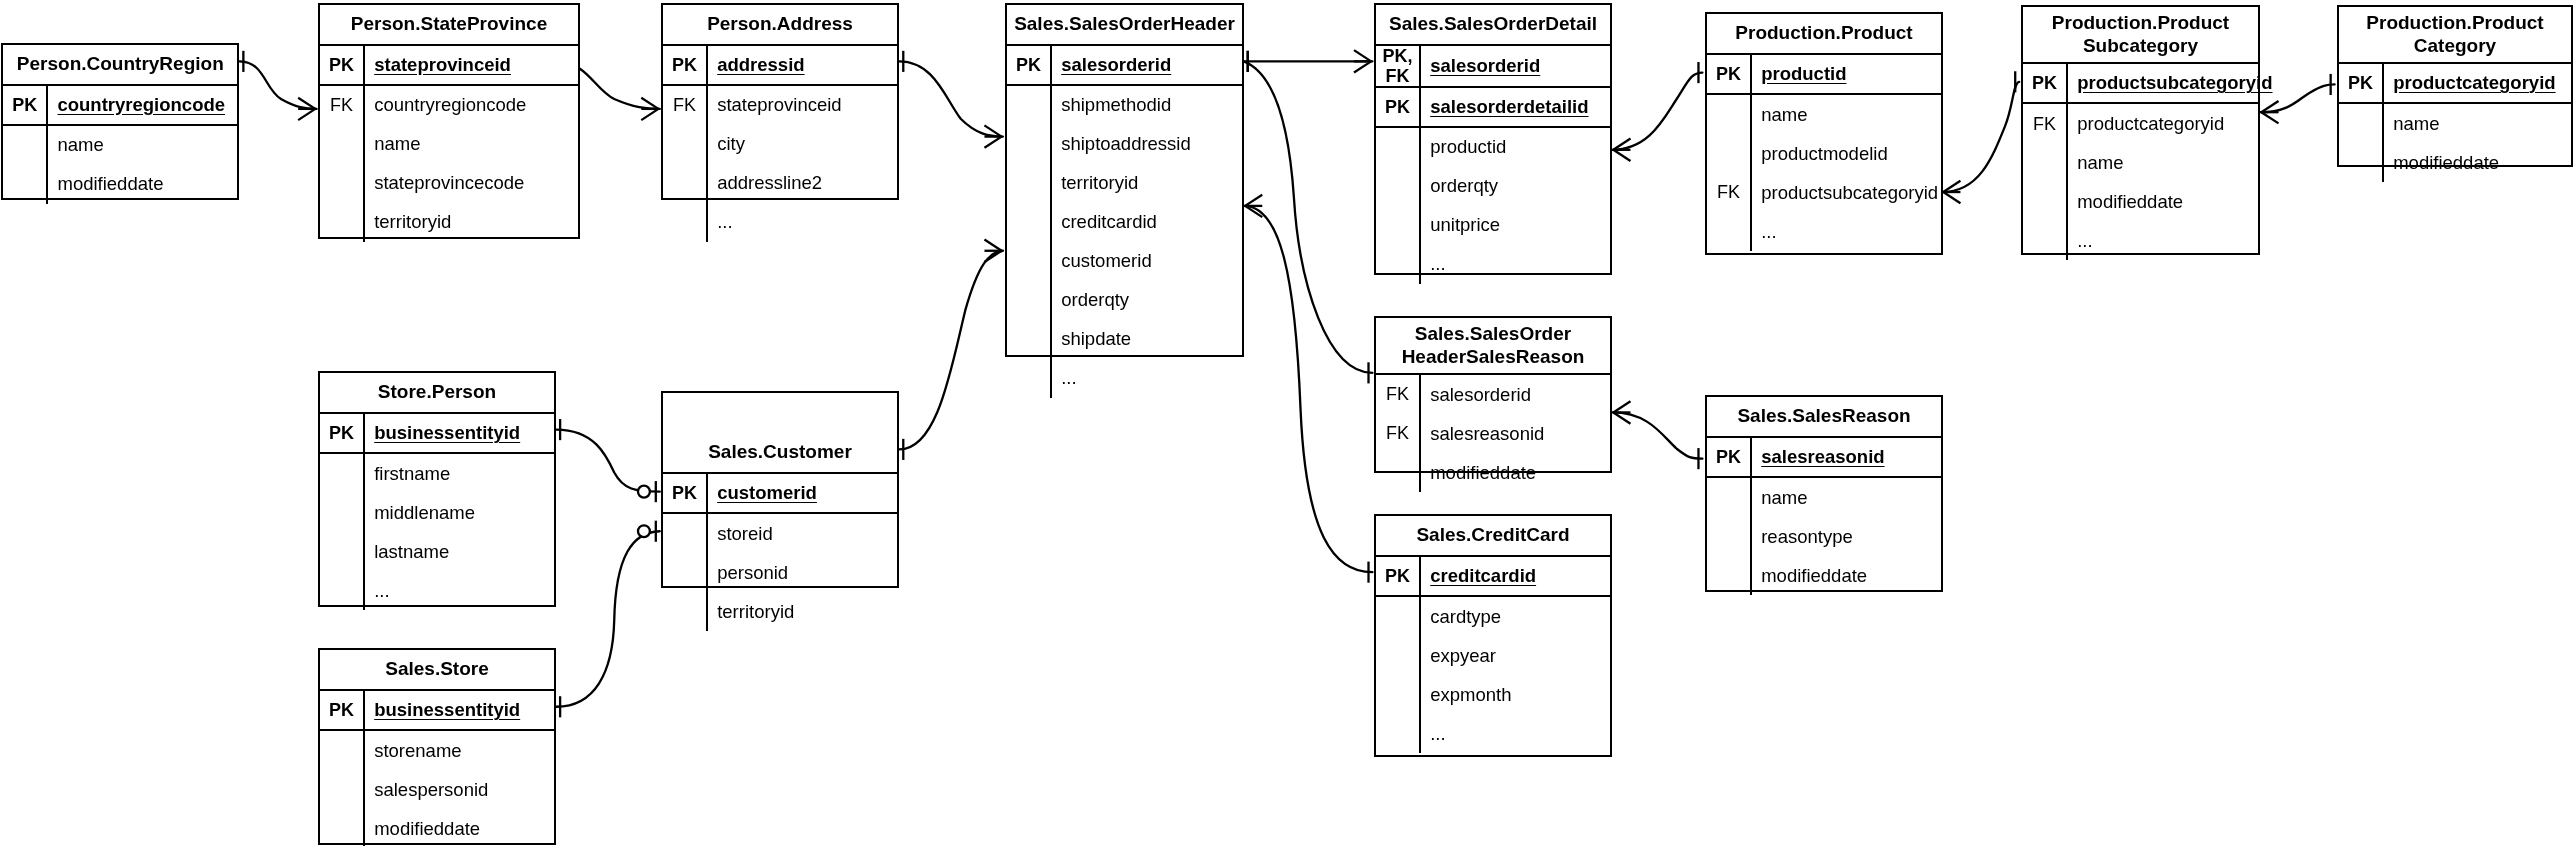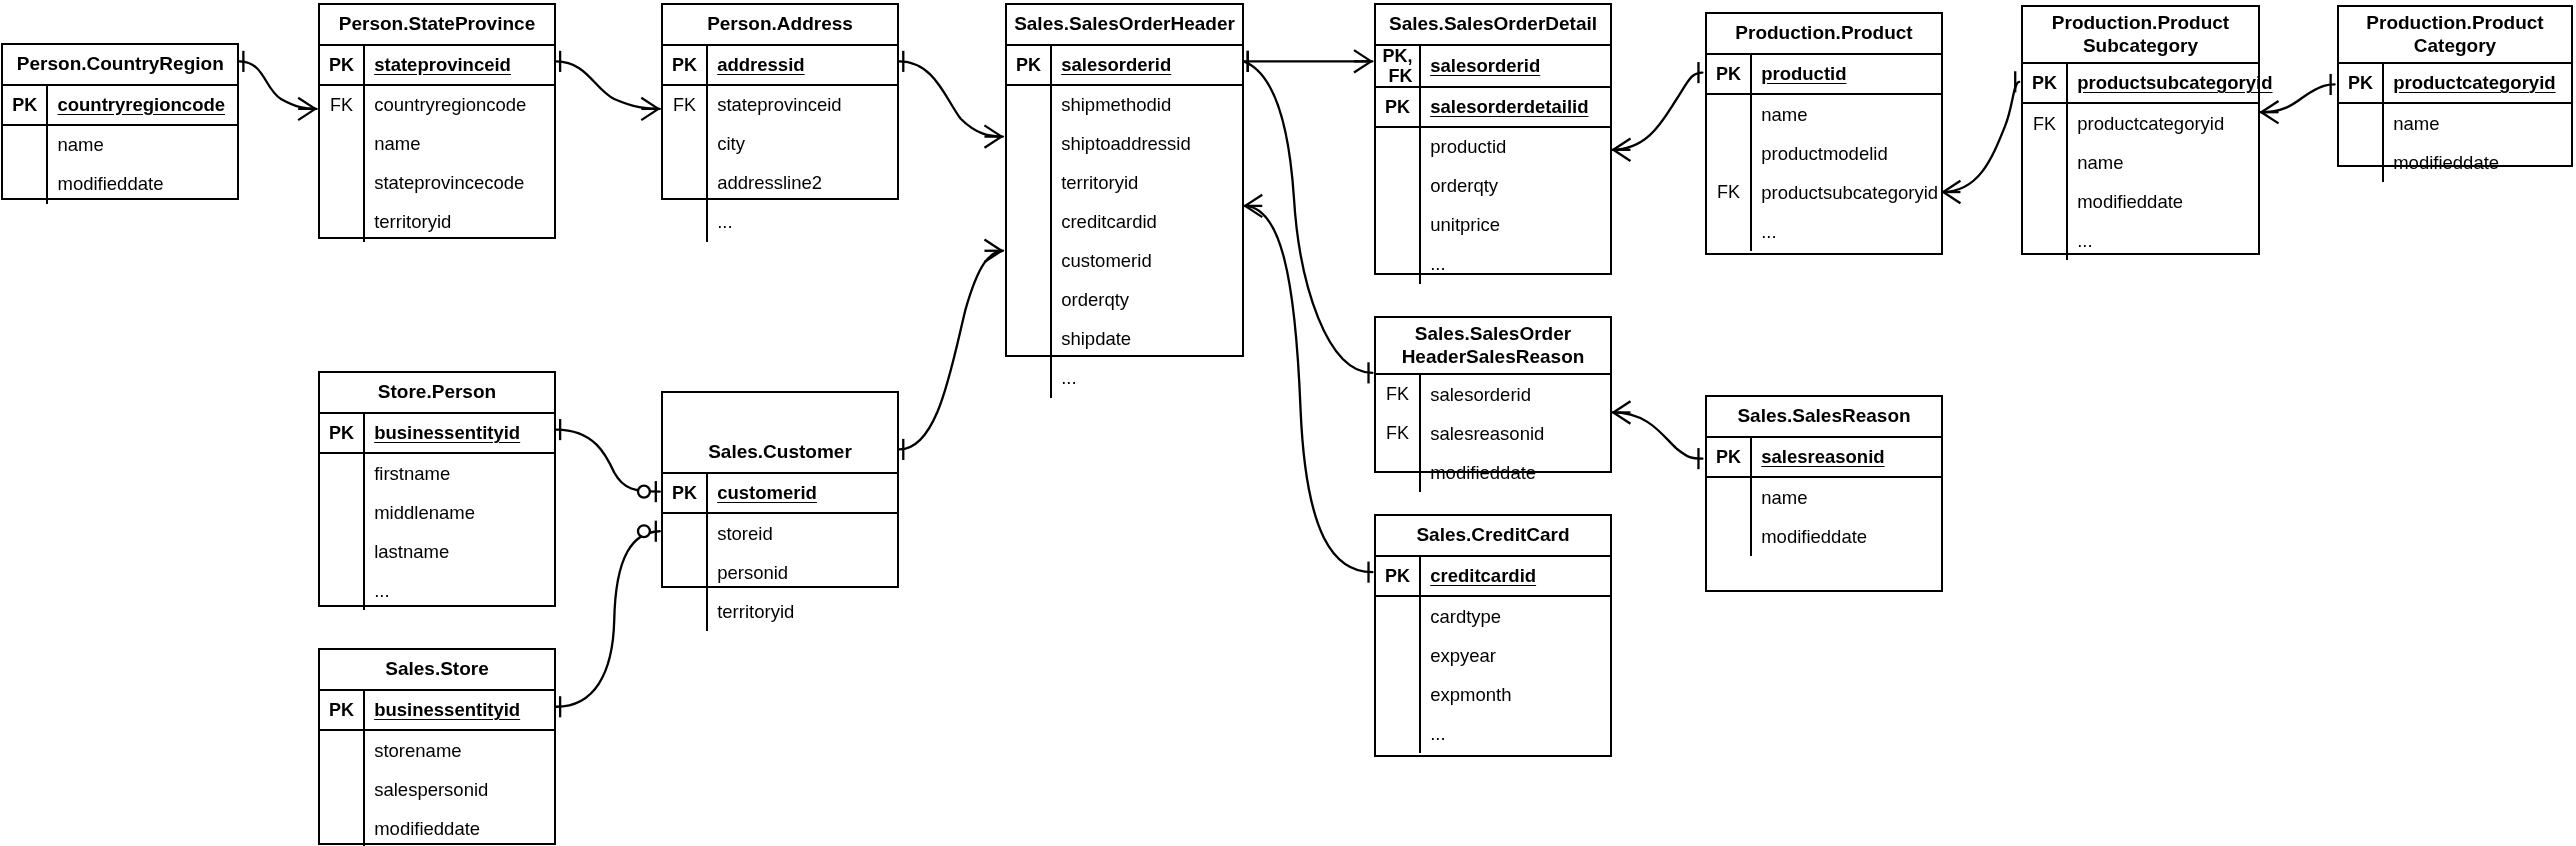--- a/index.html
+++ b/index.html
@@ -176,21 +176,21 @@
         <div class="erow">
           <div class="gutter" style="flex-basis: 45px;"></div>
           <div class="fieldcell">name</div>
         </div>
         <div class="erow">
           <div class="gutter" style="flex-basis: 45px;"></div>
           <div class="fieldcell">modifieddate</div>
         </div>
       </div>
     </div>
-    <div class="entity" style="left: 318px; top: 2.6px; width: 238px; height: 236px;">
+    <div class="entity" style="left: 318px; top: 2.6px; width: 262px; height: 236px;">
       <div class="ent-title" style="height: 41px;">Person.StateProvince</div>
       <div class="rowgroup keys">
         <div class="erow keyrow">
           <div class="gutter bold" style="flex-basis: 45px;">PK</div>
           <div class="fieldcell key">stateprovinceid</div>
         </div>
       </div>
       <div class="rowgroup attrs">
         <div class="erow">
           <div class="gutter" style="flex-basis: 45px;">FK</div>
@@ -277,21 +277,21 @@
         <div class="erow">
           <div class="gutter" style="flex-basis: 45px;"></div>
           <div class="fieldcell">...</div>
         </div>
       </div>
     </div>
     <div class="entity" style="left: 1374px; top: 2.6px; width: 238px; height: 272px;">
       <div class="ent-title" style="height: 41px;">Sales.SalesOrderDetail</div>
       <div class="rowgroup keys">
         <div class="erow keyrow">
-          <div class="gutter bold" style="flex-basis: 45px; text-align: right;">PK,<br>FK</div>
+          <div class="gutter bold" style="flex-basis: 45px;">PK,<br>FK</div>
           <div class="fieldcell key">salesorderid</div>
         </div>
         <div class="erow keyrow">
           <div class="gutter bold" style="flex-basis: 45px;">PK</div>
           <div class="fieldcell key">salesorderdetailid</div>
         </div>
       </div>
       <div class="rowgroup attrs">
         <div class="erow">
           <div class="gutter" style="flex-basis: 45px;"></div>
@@ -480,20 +480,24 @@
       <div class="rowgroup keys">
         <div class="erow keyrow">
           <div class="gutter bold" style="flex-basis: 45px;">PK</div>
           <div class="fieldcell key">salesreasonid</div>
         </div>
       </div>
       <div class="rowgroup attrs">
         <div class="erow">
           <div class="gutter" style="flex-basis: 45px;"></div>
           <div class="fieldcell">name</div>
+        </div>
+        <div class="erow">
+          <div class="gutter" style="flex-basis: 45px;"></div>
+          <div class="fieldcell">reasontype</div>
         </div>
         <div class="erow">
           <div class="gutter" style="flex-basis: 45px;"></div>
           <div class="fieldcell">modifieddate</div>
         </div>
       </div>
     </div>
     <div class="entity" style="left: 1374px; top: 514px; width: 238px; height: 243px;">
       <div class="ent-title" style="height: 41px;">Sales.CreditCard</div>
       <div class="rowgroup keys">

